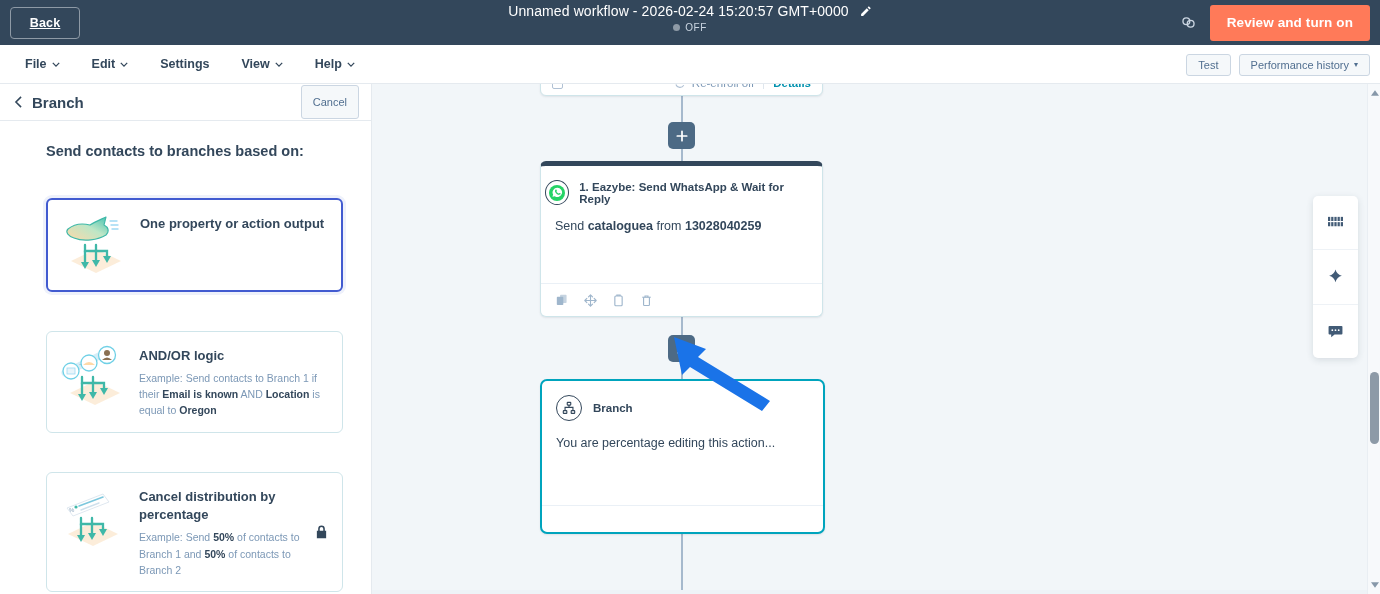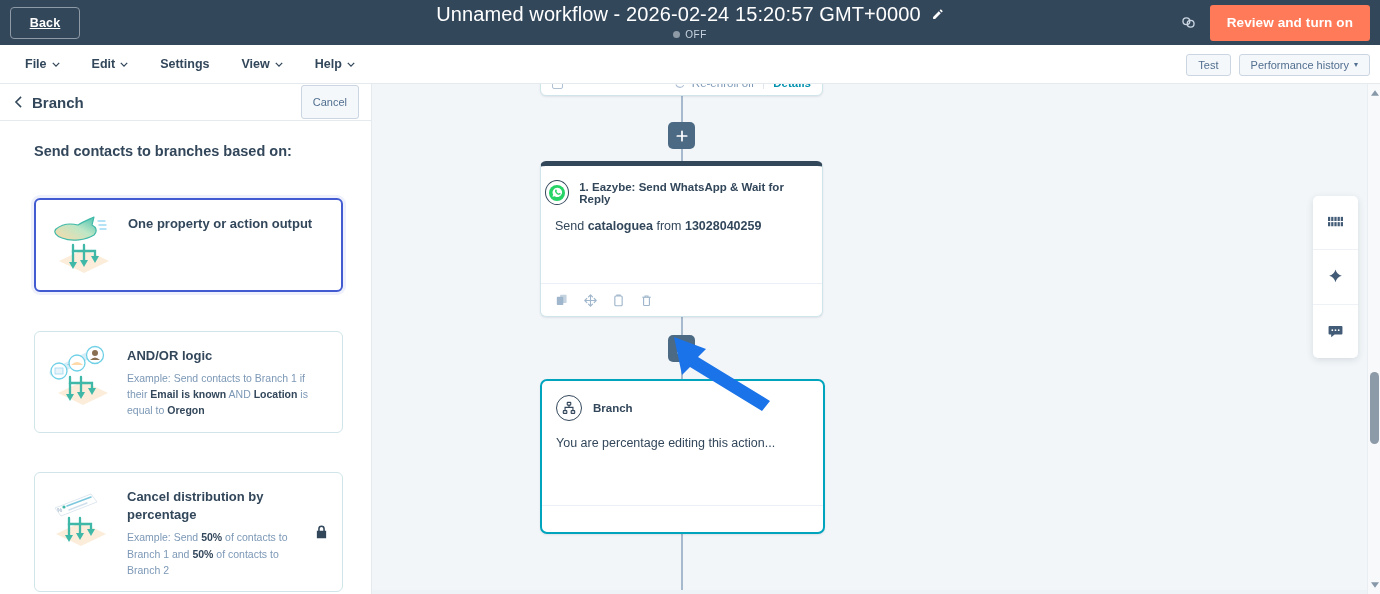--- a/index.html
+++ b/index.html
@@ -23,21 +23,21 @@
     font-size: 12.5px; font-weight: bold;
     display: flex; align-items: center; justify-content: center;
     cursor: pointer; letter-spacing: .2px; text-decoration: underline;
   }
   .title-wrap {
     position: absolute; left: 0; top: 3px; width: 1380px;
     display: flex; flex-direction: column; align-items: center;
     pointer-events: none;
   }
   .wf-title-row { display: flex; align-items: center; gap: 10px; pointer-events: auto; }
-  .wf-title { color: #ffffff; font-size: 20px; letter-spacing: .1px; text-align: center; }
+  .wf-title { color: #ffffff; font-size: 14px; letter-spacing: .1px; text-align: center; }
   .pencil-icon { width: 13px; height: 13px; color: #ffffff; display: block; }
   .wf-status { display: flex; align-items: center; gap: 5px; margin-top: 3px; pointer-events: auto; }
   .status-dot { width: 7px; height: 7px; border-radius: 50%; background: #8e9aa6; }
   .status-text { color: #cbd6e2; font-size: 10px; letter-spacing: .5px; }
   .top-right { position: absolute; right: 0; top: 0; height: 45px; display: flex; align-items: center; }
   .link-icon-btn {
     width: 30px; height: 30px; display: flex; align-items: center; justify-content: center;
     color: #cbd6e2; cursor: pointer; margin-right: 6px;
   }
   .review-btn {
@@ -81,21 +81,21 @@
   }
   .panel-back { display: flex; align-items: center; gap: 9px; cursor: pointer; }
   .chev-left { width: 9px; height: 12px; color: #33475b; display: block; }
   .panel-title { color: #33475b; font-size: 15px; font-weight: bold; }
   .cancel-btn {
     margin-left: auto; height: 24px; border: 1px solid #cbd6e2; border-radius: 3px;
     background: #f5f8fa; color: #516f90; font-size: 11px;
     display: flex; align-items: center; justify-content: center;
     padding: 16px 11px; cursor: pointer;
   }
-  .panel-body { padding: 22px 28px 0 34px; }
+  .panel-body { padding: 22px 28px 0 46px; }
   .panel-subtitle { color: #33475b; font-size: 14.5px; font-weight: bold; margin-bottom: 16px; }
 
   .opt-card {
     position: relative; border: 1px solid #cfe5ea; border-radius: 6px;
     background: #ffffff; margin-bottom: 13px; cursor: pointer;
     display: flex; align-items: flex-start; padding: 13px 14px 13px 12px;
     min-height: 78px;
     margin-top: 39px;
   }
   .opt-card.selected {

